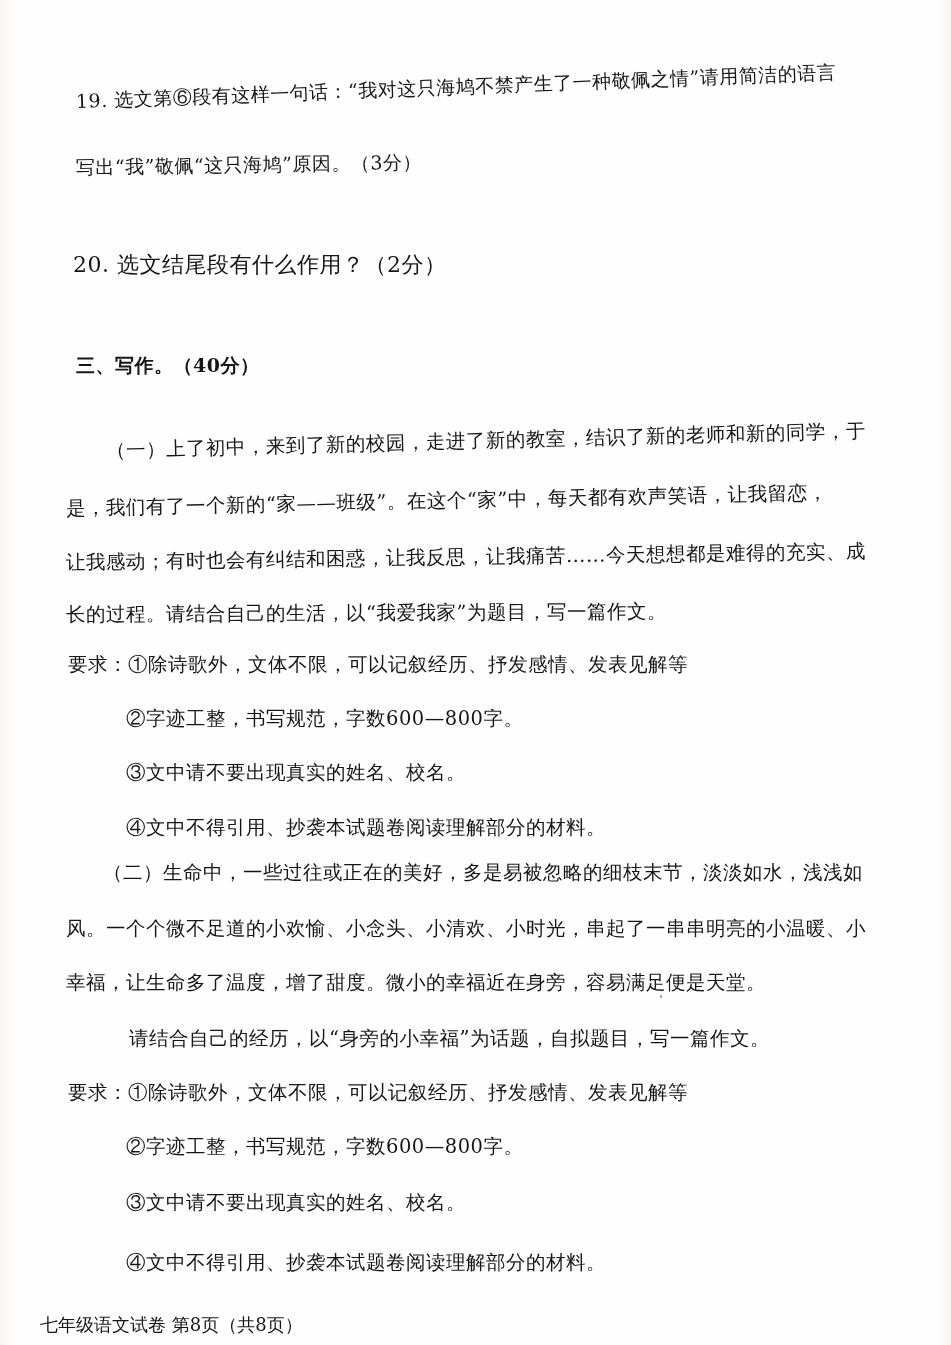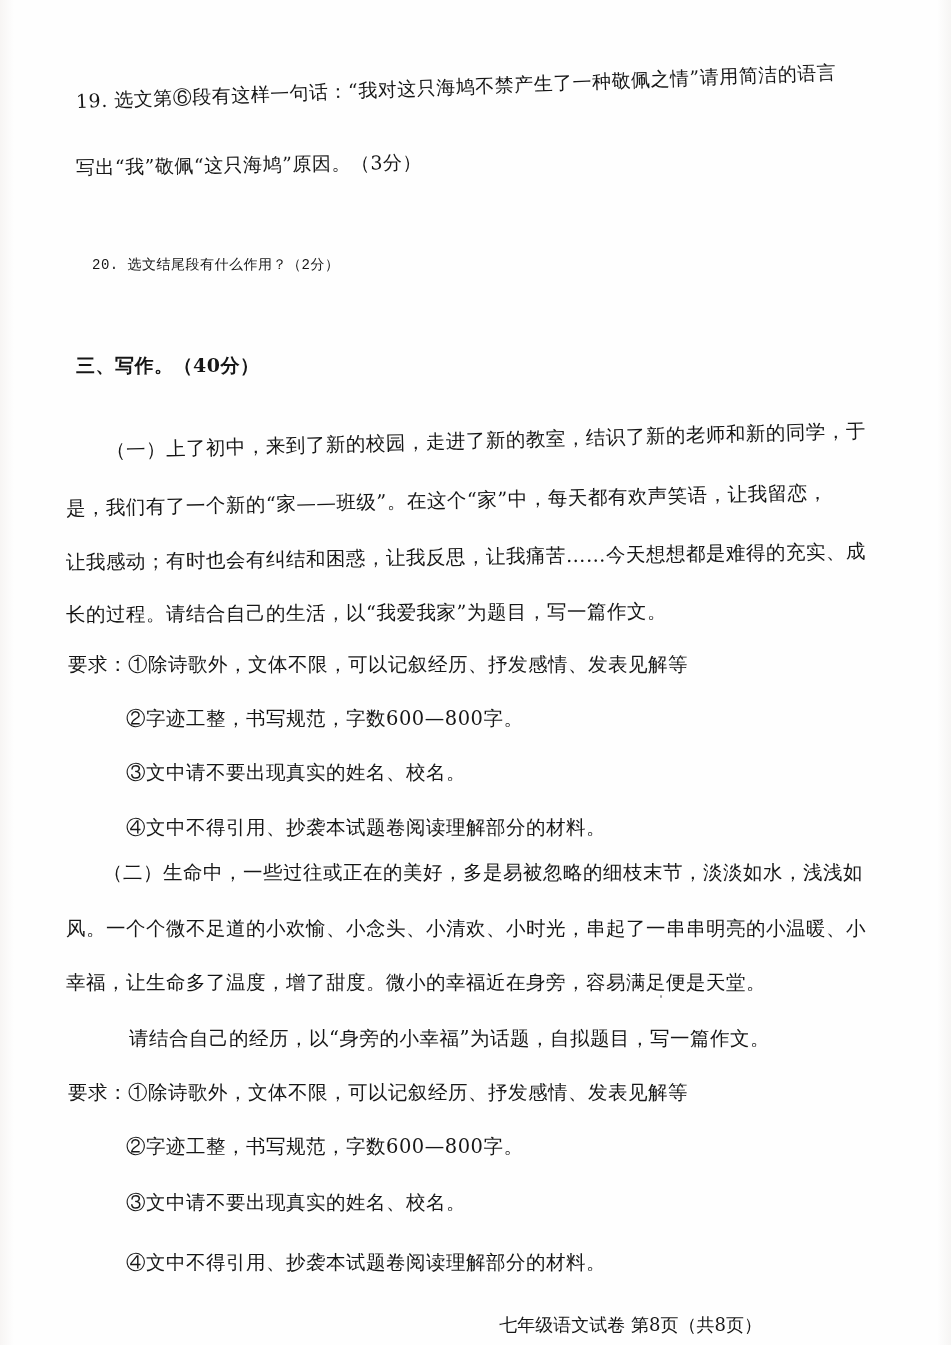--- a/index.html
+++ b/index.html
@@ -22,21 +22,21 @@
     }
     .line {
       position: absolute;
       white-space: nowrap;
       font-size: 19.5px;
       line-height: 26px;
       letter-spacing: 0.5px;
     }
     .q19a { left: 76px; top: 88px; transform: rotate(-2.2deg); transform-origin: left center; font-size: 19px; }
     .q19b { left: 76px; top: 154px; transform: rotate(-0.9deg); transform-origin: left center; font-size: 19px; }
-    .q20 { left: 92px; top: 252px; font-size: 14px; font-family: Liberation Mono, monospace; }
+    .q20 { left: 73px; top: 252px; font-size: 22px; }
     .sec3 { left: 76px; top: 352px; font-size: 19px; font-weight: bold; }
     .intro { left: 109px; top: 402px; }
     .p1a { left: 106px; top: 438px; transform: rotate(-1.5deg); transform-origin: left center; }
     .p1b { left: 66px; top: 496px; transform: rotate(-1.2deg); transform-origin: left center; }
     .p1c { left: 66px; top: 550px; transform: rotate(-0.8deg); transform-origin: left center; }
     .p1d { left: 66px; top: 602px; transform: rotate(-0.3deg); transform-origin: left center; }
     .r1a { left: 68px; top: 652px; }
     .r1b { left: 126px; top: 706px; }
     .r1c { left: 126px; top: 760px; }
     .r1d { left: 126px; top: 815px; }
@@ -46,21 +46,21 @@
     .p2d { left: 129px; top: 1026px; }
     .r2a { left: 68px; top: 1080px; }
     .r2b { left: 126px; top: 1134px; }
     .r2c { left: 126px; top: 1190px; }
     .r2d { left: 126px; top: 1250px; }
     .footer {
       position: absolute;
       left: 0;
       width: 762px;
       top: 1314px;
-      text-align: right;
+      text-align: left;
       font-size: 18px;
       line-height: 22px;
       padding-left: 40px;
       box-sizing: border-box;
     }
     .speck {
       position: absolute;
       width: 2px;
       height: 3px;
       background: #9a9a9a;

